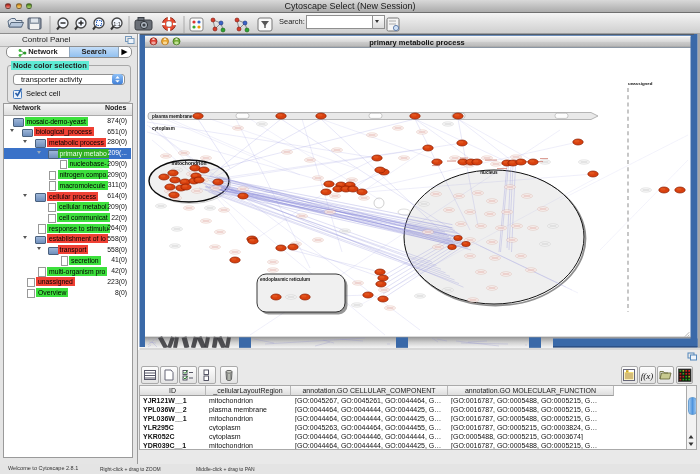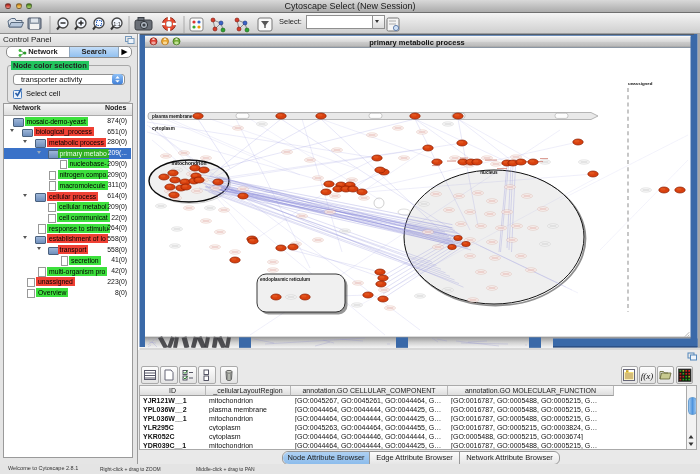--- a/index.html
+++ b/index.html
@@ -3,25 +3,25 @@
 <style>
 html,body{margin:0;padding:0;}
 body{width:700px;height:474px;overflow:hidden;font-family:"Liberation Sans",sans-serif;background:#e8e8e8;position:relative;}
 .abs{position:absolute;}
 #titlebar{left:0;top:0;width:700px;height:12px;background:linear-gradient(#d9d9d9,#ababab);border-bottom:1px solid #6f6f6f;}
 #titlebar .t{width:100%;text-align:center;font-size:9px;line-height:12px;color:#1a1a1a;}
 .light{position:absolute;top:2.8px;width:6.4px;height:6.4px;border-radius:50%;border:0.5px solid rgba(60,60,60,0.55);box-sizing:border-box;}
 #toolbar{left:0;top:13px;width:700px;height:20px;background:linear-gradient(#f4f4f4,#cfcfcf);border-bottom:1px solid #8d8d8d;}
 #cpanel{left:0;top:34px;width:137px;height:430px;background:#e5e5e5;border-right:1px solid #9a9a9a;}
 #cphead{left:0;top:0;width:137px;height:12px;background:linear-gradient(#f0f0f0,#dcdcdc);border-bottom:1px solid #b5b5b5;}
-#cphead .t{font-size:8px;line-height:12px;color:#222;padding-left:3px;}
+#cphead .t{font-size:8px;line-height:12px;color:#222;padding-left:22px;}
 #cptabs{left:6px;top:12px;width:124px;height:10px;background:#fff;border:1px solid #8e8e8e;border-radius:5px;font-size:7.5px;}
 #cptabs .seg{position:absolute;top:0;height:10px;line-height:10px;text-align:center;color:#222;font-weight:bold;}
 #gbox{left:7px;top:31px;width:122px;height:36px;border:1px solid #a8a8a8;border-radius:3px;}
-#gboxlbl{left:11px;top:27px;font-size:7.5px;font-weight:bold;color:#222;background:#22c55e;padding:0 2px;}
+#gboxlbl{left:11px;top:27px;font-size:7.5px;font-weight:bold;color:#222;background:#5eead4;padding:0 2px;}
 #combo{left:13px;top:40px;width:110px;height:9px;background:#fff;border:1px solid #919191;border-radius:3px;font-size:7.5px;line-height:9px;color:#111;}
 #combo .txt{padding-left:7px;}
 #chk{left:13px;top:56px;width:7px;height:7px;background:#eaf2fc;border:1.5px solid #4a7fc1;border-radius:1.5px;}
 #chklbl{left:26px;top:55px;font-size:7.5px;color:#111;}
 #treebox{left:3px;top:69px;width:128px;height:353px;background:#fff;border:1px solid #9a9a9a;}
 #treehead{left:0;top:0;width:100%;height:11px;background:linear-gradient(#f6f6f6,#ddd);border-bottom:1px solid #aaa;font-size:7px;font-weight:bold;color:#222;}
 .trow{position:absolute;left:0;width:127px;height:11px;font-size:6.8px;}
 .trow .lbl{position:absolute;top:1px;height:9px;line-height:9px;padding:0 2px;color:#000;white-space:nowrap;}
 .trow .num{position:absolute;right:4px;top:1.5px;height:8px;line-height:8px;color:#111;}
 .g{background:#3ce03c;}
@@ -109,21 +109,21 @@
         </g>
         <rect x="258" y="9" width="14" height="13" rx="2" fill="#f8f8f8" stroke="#777" stroke-width="1"></rect>
         <path d="M261 12 L269 12 L265 17 Z" fill="#555"></path>
         <line x1="265" y1="16" x2="265" y2="19" stroke="#555" stroke-width="1.4"></line>
         <rect x="387" y="9" width="12" height="13" rx="1.5" fill="#f4f4f4" stroke="#777" stroke-width="1"></rect>
         <line x1="389" y1="12" x2="396" y2="12" stroke="#999" stroke-width="0.8"></line>
         <line x1="389" y1="15" x2="396" y2="15" stroke="#999" stroke-width="0.8"></line>
         <circle cx="396" cy="19" r="2.6" fill="#cfe0f4" stroke="#46679c" stroke-width="0.8"></circle>
       </g>
     </svg>
-  <div class="abs" style="left:279px;top:4px;font-size:7.5px;color:#222;">Select:</div>
+  <div class="abs" style="left:279px;top:4px;font-size:7.5px;color:#222;">Search:</div>
   <div class="abs" style="left:306px;top:2px;width:66px;height:12px;background:#fff;border:1px solid #8f8f8f;"></div>
   <div class="abs" style="left:372px;top:2px;width:11px;height:12px;background:linear-gradient(#fefefe,#dcdcdc);border:1px solid #8f8f8f;"></div>
   <div class="abs" style="left:375px;top:7px;width:0;height:0;border-left:2.5px solid transparent;border-right:2.5px solid transparent;border-top:3.5px solid #333;"></div>
 </div>
 
 <div class="abs" id="cpanel">
   <div class="abs" id="cphead">
       <div class="t">Control Panel</div>
     </div>
   <svg class="abs" style="left:125px;top:2px;" width="10" height="9">
@@ -868,23 +868,18 @@
         <span class="dc" style="left:155px;width:151px;">[GO:0044464, GO:0044444, GO:0044425, G…</span>
         <span class="dc" style="left:311px;width:161px;">[GO:0016787, GO:0005488, GO:0005215, G…</span>
       </div>
     <div class="abs" style="left:546px;top:0;width:9px;height:63px;background:#f2f2f2;border-left:1px solid #aaa;"></div>
     <div class="abs" style="left:547.5px;top:11px;width:7px;height:16px;border-radius:4px;background:linear-gradient(90deg,#9fc8f0,#4f94dd 50%,#9fc8f0);border:0.5px solid #6a9fd0;"></div>
     <svg class="abs" style="left:546px;top:46px;" width="10" height="17">
         <path d="M5 3 L7.5 6.5 L2.5 6.5 Z" fill="#333"></path>
         <path d="M5 14 L7.5 10.5 L2.5 10.5 Z" fill="#333"></path>
       </svg>
     </div>
-  <div class="abs" id="dtabs">
-    <div class="seg" style="left:0;width:86px;background:linear-gradient(#aed0f2,#8cbcec);border-right:1px solid #989898;border-radius:6px 0 0 6px;">Node Attribute Browser</div>
-    <div class="seg" style="left:87px;width:89px;border-right:1px solid #989898;">Edge Attribute Browser</div>
-    <div class="seg" style="left:177px;width:99px;">Network Attribute Browser</div>
-  </div>
 </div>
 <div class="abs" id="statusbar">
   <span style="left:8px;">Welcome to Cytoscape 2.8.1</span>
   <span style="left:100px;font-size:5px;top:2px;">Right-click + drag to ZOOM</span>
   <span style="left:196px;font-size:5px;top:2px;">Middle-click + drag to PAN</span>
 </div>
 
 </body></html>

